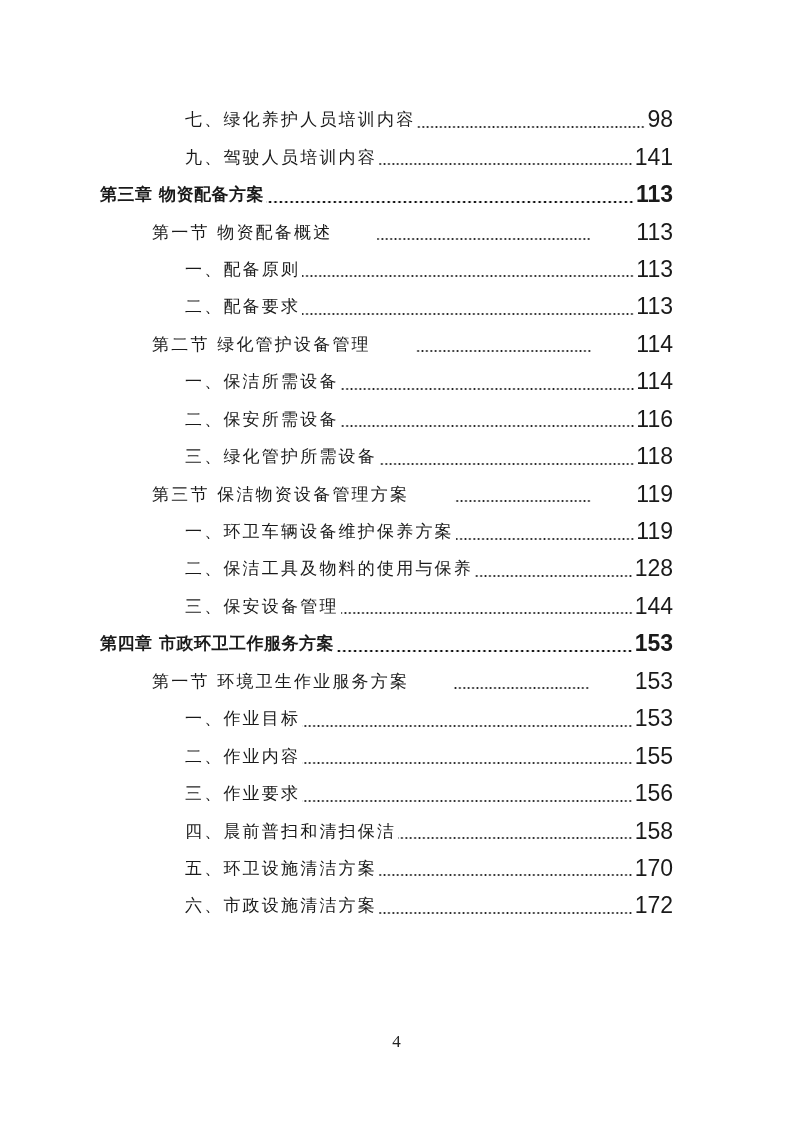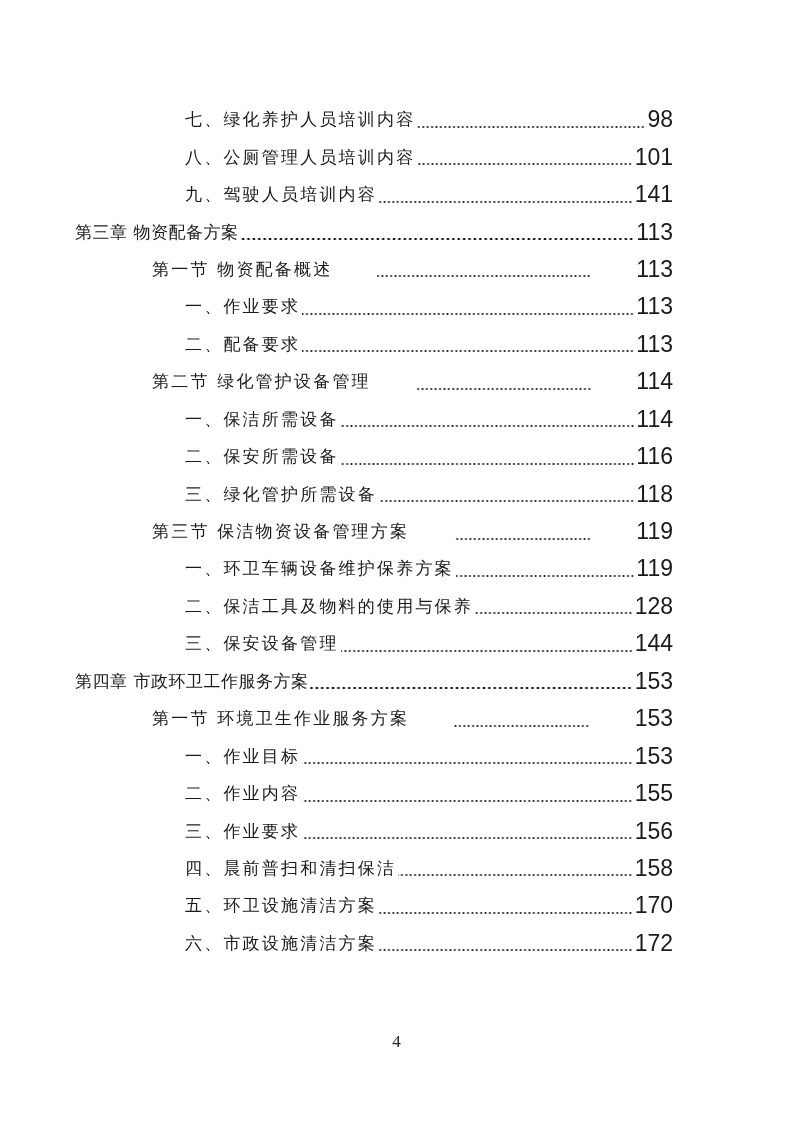--- a/index.html
+++ b/index.html
@@ -25,21 +25,21 @@
       position: relative;
       height: 37.45px;
       display: flex;
       align-items: center;
       box-sizing: border-box;
       padding-right: 120px;
       font-size: 17px;
       line-height: 37px;
       white-space: nowrap;
     }
-    .toc-row.lvl-1 { padding-left: 75px; font-weight: normal; }
+    .toc-row.lvl-1 { padding-left: 100px; font-weight: bold; }
     .toc-row.lvl-2 { padding-left: 152px; gap: 43px; }
     .toc-row.lvl-3 { padding-left: 185px; }
     .toc-title {
       flex: 0 0 auto;
       letter-spacing: 2.2px;
     }
     .toc-row.lvl-1 .toc-title { letter-spacing: 0.5px; }
     .toc-leader {
       flex: 1 1 auto;
       overflow: hidden;
@@ -76,41 +76,36 @@
 </head>
 <body>
 
 <div class="toc">
   <div class="toc-row lvl-3">
     <span class="toc-title">七、绿化养护人员培训内容</span>
     <span class="toc-leader"></span>
     <span class="toc-page">98</span>
   </div>
   <div class="toc-row lvl-3">
-    <span class="toc-title">八、公厕管理人员培训内容</span>
-    <span class="toc-leader"></span>
-    <span class="toc-page">101</span>
-  </div>
-  <div class="toc-row lvl-3">
     <span class="toc-title">九、驾驶人员培训内容</span>
     <span class="toc-leader"></span>
     <span class="toc-page">141</span>
   </div>
   <div class="toc-row lvl-1">
     <span class="toc-title">第三章  物资配备方案</span>
     <span class="toc-leader"></span>
     <span class="toc-page">113</span>
   </div>
   <div class="toc-row lvl-2">
     <span class="toc-title">第一节  物资配备概述</span>
     <span class="toc-leader"></span>
     <span class="toc-page">113</span>
   </div>
   <div class="toc-row lvl-3">
-    <span class="toc-title">一、作业要求</span>
+    <span class="toc-title">一、配备原则</span>
     <span class="toc-leader"></span>
     <span class="toc-page">113</span>
   </div>
   <div class="toc-row lvl-3">
     <span class="toc-title">二、配备要求</span>
     <span class="toc-leader"></span>
     <span class="toc-page">113</span>
   </div>
   <div class="toc-row lvl-2">
     <span class="toc-title">第二节  绿化管护设备管理</span>

